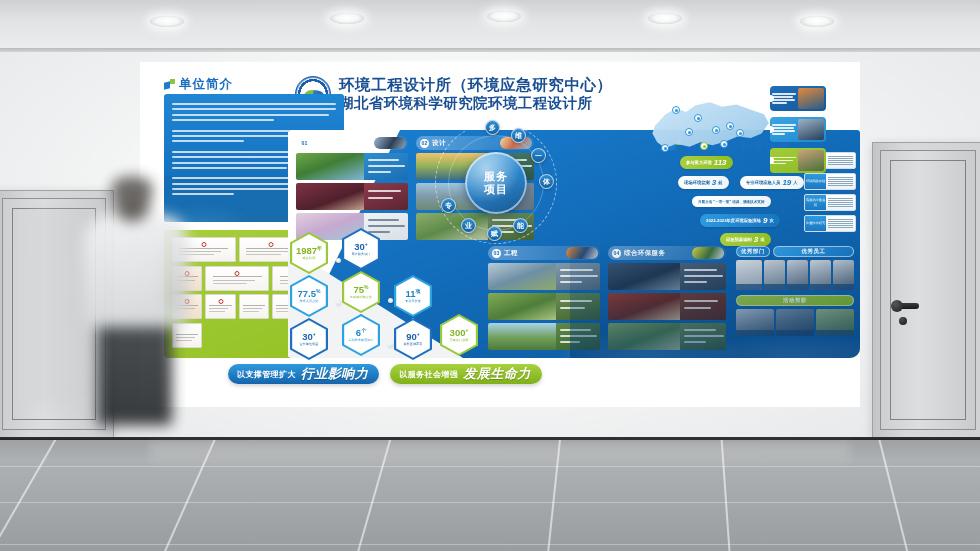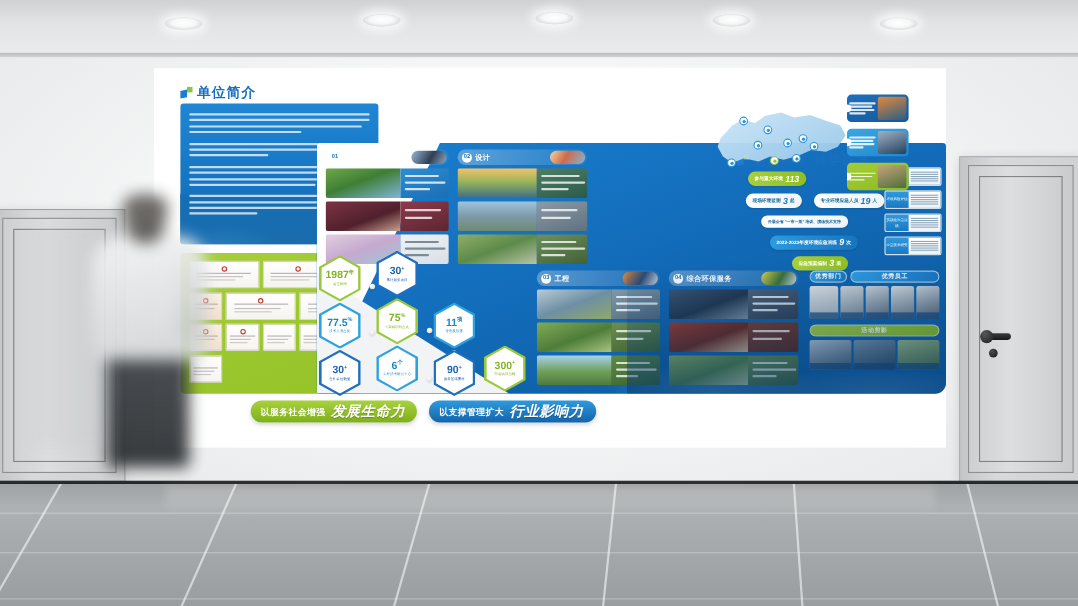--- a/index.html
+++ b/index.html
@@ -357,20 +357,29 @@
   <div class="downlight" style="left:487px;top:11px;"></div>
   <div class="downlight" style="left:648px;top:13px;"></div>
   <div class="downlight" style="left:800px;top:16px;"></div>
 
   <div class="wall"></div>
   <div class="wall-glow"></div>
 
   <div id="board">
     <div class="board-bg"></div>
 
+    <div class="hdr">
+      <div class="logo">
+        <div class="lg-txt">HAEES</div>
+      </div>
+      <div class="hdr-txt">
+        <div class="hdr-l1">环境工程设计所（环境应急研究中心）</div>
+        <div class="hdr-l2">湖北省环境科学研究院环境工程设计所</div>
+      </div>
+    </div>
 
     <div class="sec-title" style="position:absolute;left:24px;top:14px;">
       <span class="sec-ico">
           <i></i>
           <i></i>
         </span>
       <span class="sec-h">单位简介</span>
     </div>
 
     <div class="intro-box">
@@ -772,20 +781,36 @@
     <div class="rcard gn" style="left:630px;top:86px;">
       <div class="knob"></div>
       <div class="rc-t">
           <i style="width:100%"></i>
           <i style="width:86%"></i>
           <i style="width:60%"></i>
         </div>
       <div class="rc-i" style="background:linear-gradient(160deg,#c8a37a,#4b6f3a);"></div>
     </div>
 
+    <div class="hub">
+      <div class="hub-ring"></div>
+      <div class="hub-ring2"></div>
+      <div class="orb" style="left:50px;top:-2px;">多</div>
+      <div class="orb" style="left:76px;top:6px;">维</div>
+      <div class="orb" style="left:96px;top:26px;">一</div>
+      <div class="orb" style="left:104px;top:52px;">体</div>
+      <div class="orb" style="left:6px;top:76px;">专</div>
+      <div class="orb" style="left:26px;top:96px;">业</div>
+      <div class="orb" style="left:52px;top:104px;">赋</div>
+      <div class="orb" style="left:78px;top:96px;">能</div>
+      <div class="hub-core">
+        <span>服务</span>
+        <span>项目</span>
+      </div>
+    </div>
 
     <div class="hexwrap">
       <div class="hex green" style="left:0px;top:0px;">
         <div class="inner">
             <div class="num"><span>1987</span><sup>年</sup></div>
             <div class="lbl">成立时间</div>
           </div>
       </div>
       <div class="hex dblue" style="left:52px;top:-4px;">
         <div class="inner">
@@ -839,27 +864,27 @@
       <div class="hex green" style="left:150px;top:82px;">
         <div class="inner">
             <div class="num"><span>300</span><sup>+</sup></div>
             <div class="lbl">完成项目总数</div>
           </div>
       </div>
       <div class="hdot" style="left:98px;top:110px;"></div>
     </div>
 
     <div class="slogans">
+      <div class="slogan blue">
+        <span class="s1">以支撑管理扩大</span>
+        <span class="s2">行业影响力</span>
+      </div>
       <div class="slogan green">
         <span class="s1">以服务社会增强</span>
         <span class="s2">发展生命力</span>
-      </div>
-      <div class="slogan blue">
-        <span class="s1">以支撑管理扩大</span>
-        <span class="s2">行业影响力</span>
       </div>
     </div>
   </div>
 
   <div class="door-frame" style="left:-6px;top:190px;width:120px;height:248px;">
     <div class="door-panel">
       <div class="door-inner"></div>
     </div>
   </div>
   <div class="door-frame" style="left:872px;top:142px;width:112px;height:296px;">

